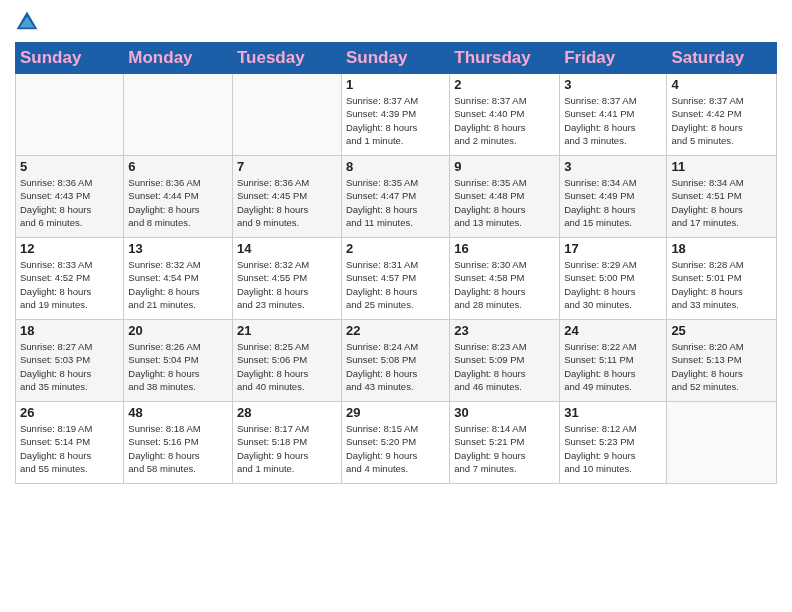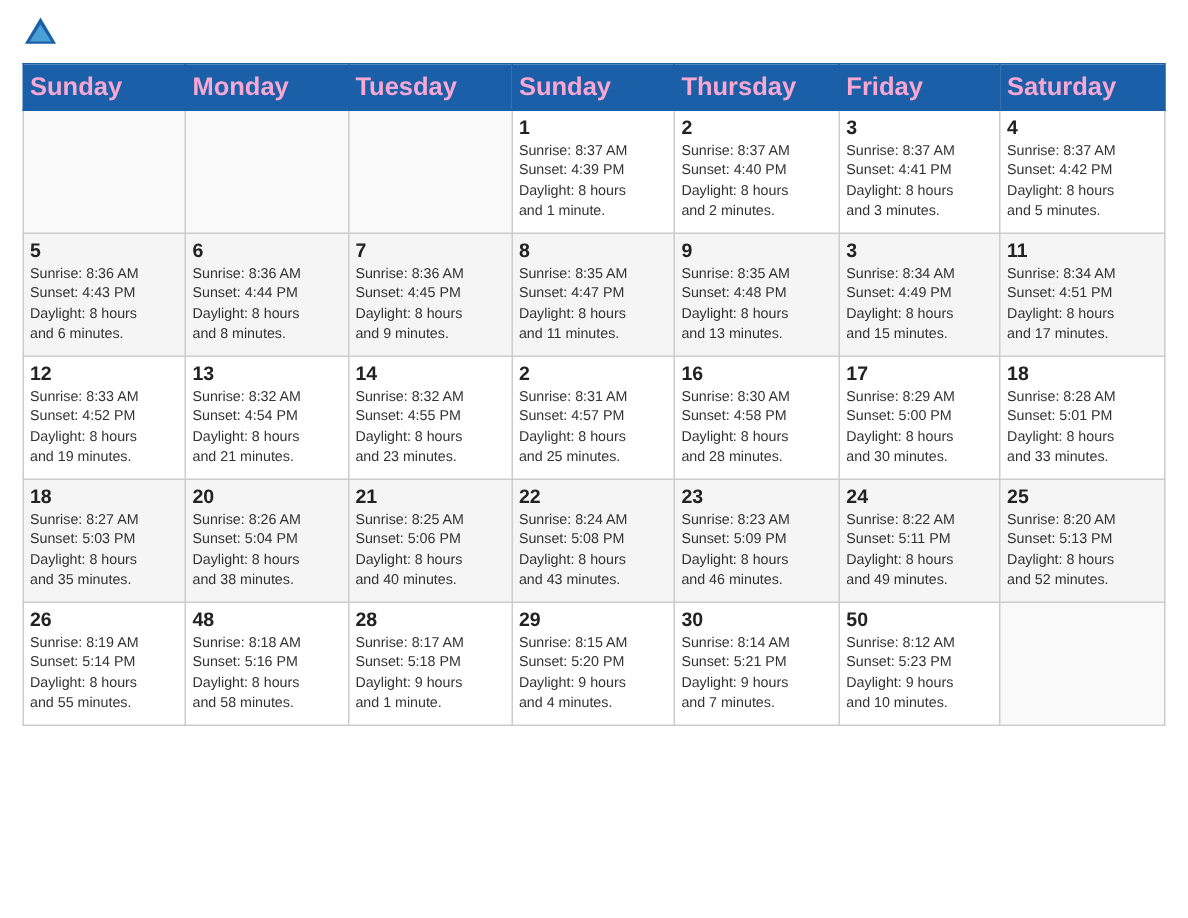--- a/index.html
+++ b/index.html
@@ -257,20 +257,20 @@
           </td>
           <td>
             <span class="day-number">29</span>
             <div class="day-info">Sunrise: 8:15 AM<br>Sunset: 5:20 PM<br>Daylight: 9 hours<br>and 4 minutes.</div>
           </td>
           <td>
             <span class="day-number">30</span>
             <div class="day-info">Sunrise: 8:14 AM<br>Sunset: 5:21 PM<br>Daylight: 9 hours<br>and 7 minutes.</div>
           </td>
           <td>
-            <span class="day-number">50</span>
+            <span class="day-number">31</span>
             <div class="day-info">Sunrise: 8:12 AM<br>Sunset: 5:23 PM<br>Daylight: 9 hours<br>and 10 minutes.</div>
           </td>
           <td class="empty-cell"></td>
         </tr>
       </tbody>
   </table>
 </div>
 
 </body></html>

